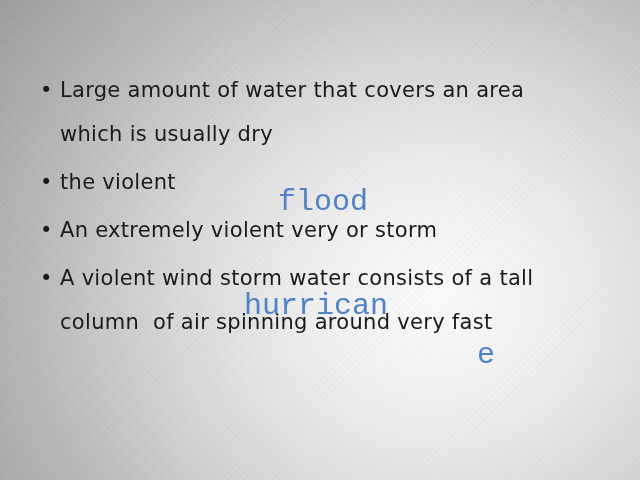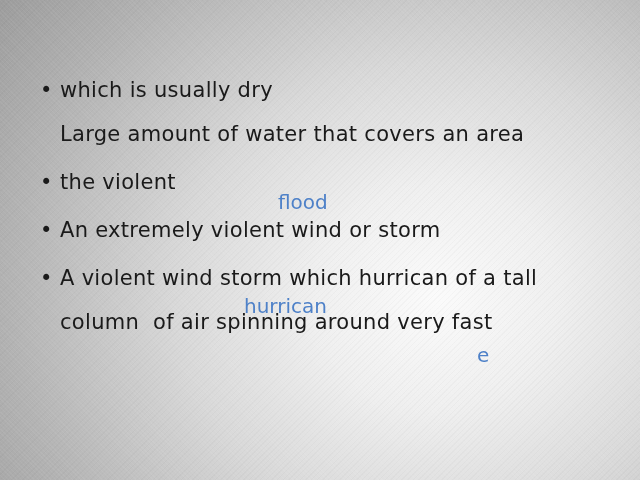--- a/index.html
+++ b/index.html
@@ -36,53 +36,54 @@
     margin:0 0 4px 0;
   }
   .defs li .bullet-dot{
     position:absolute;left:2px;top:0;
     line-height:44px;
   }
   .line{display:block;white-space:pre-wrap;}
   .answer{
     position:absolute;
     color:var(--answer-blue);
-    font-size:20px;line-height:34px;
+    font-size:30px;line-height:34px;
     white-space:pre;
     z-index:2;
+    font-family:Liberation Mono, monospace;
   }
   .answer .line{white-space:pre;}
   .ans-flood{left:278px;top:117px;}
   .ans-avalanche{left:244px;top:221px;}
   .ans-hurricane{left:477px;top:270px;}
   .ans-tornado{left:451px;top:417px;}
 </style>
 </head>
 <body>
 
 <div class="slide">
   <div class="texture"></div>
 
   <ul class="defs">
     <li>
       <span class="bullet-dot">•</span>
+      <span class="line">Large amount of water that covers an area</span>
       <span class="line">which is usually dry</span>
-      <span class="line">Large amount of water that covers an area</span>
     </li>
     <li>
       <span class="bullet-dot">•</span>
       <span class="line">the violent</span>
     </li>
     <li>
       <span class="bullet-dot">•</span>
-      <span class="line">An extremely violent wind or storm</span>
+      <span class="line">An extremely violent very or storm</span>
     </li>
     <li>
       <span class="bullet-dot">•</span>
-      <span class="line">A violent wind storm which hurrican of a tall</span>
+      <span class="line">A violent wind storm water consists of a tall</span>
       <span class="line">column  of air spinning around very fast</span>
     </li>
   </ul>
 
   <div class="answer ans-flood">
     <span class="line">flood</span>
   </div>
   <div class="answer ans-avalanche">
     <span class="line">hurrican</span>
   </div>

